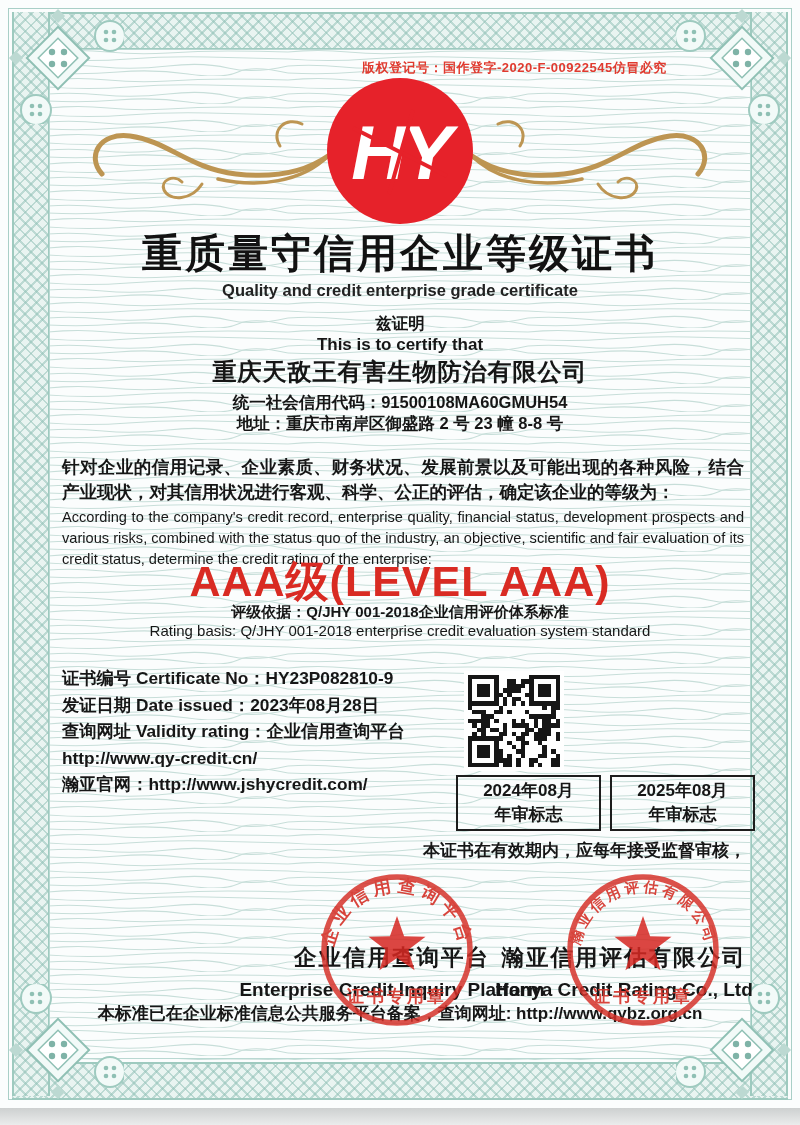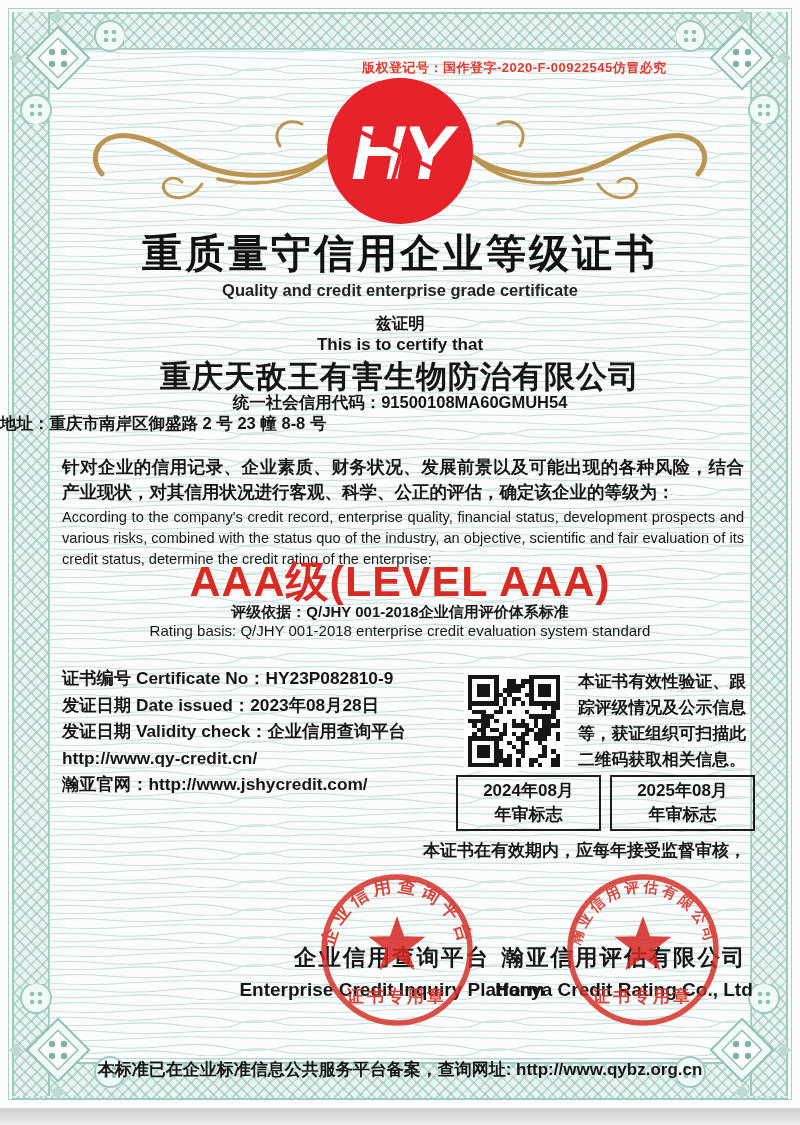--- a/index.html
+++ b/index.html
@@ -34,23 +34,23 @@
 
   .reg-line{left:362px;top:59px;font-size:13px;font-weight:600;color:#e03a2f;letter-spacing:.5px;}
   .logo{left:325px;top:76px;}
   .flourish-l{left:84px;top:112px;}
   .flourish-r{right:84px;top:112px;transform:scaleX(-1);}
 
   .title-cn{left:0;right:0;top:226px;text-align:center;font-size:40px;font-weight:600;letter-spacing:3px;color:#121212;}
   .title-en{left:0;right:0;top:281px;text-align:center;font-size:16.5px;font-weight:600;color:#222;}
   .intro-cn{left:0;right:0;top:313px;text-align:center;font-size:16.5px;font-weight:600;}
   .intro-en{left:0;right:0;top:335px;text-align:center;font-size:17px;font-weight:600;}
-  .company{left:0;right:0;top:356px;text-align:center;font-size:31px;font-weight:700;letter-spacing:1px;}
+  .company{left:0;right:0;top:356px;text-align:center;font-size:24px;font-weight:700;letter-spacing:1px;}
   .code-line{left:0;right:0;top:392px;text-align:center;font-size:16.5px;font-weight:600;}
-  .addr-line{left:0;right:0;top:413px;text-align:left;font-size:16.5px;font-weight:600;}
+  .addr-line{left:0;right:0;top:413px;text-align:center;font-size:16.5px;font-weight:600;}
 
   .para{left:62px;right:56px;top:455px;text-align:justify;}
   .para .cn{font-size:17.5px;line-height:25px;font-weight:600;}
   .para .en{font-size:14.6px;line-height:21px;font-weight:500;margin-top:2px;}
 
   .grade{left:0;right:0;top:553px;text-align:center;font-size:43px;font-weight:800;color:#d92b23;letter-spacing:1px;}
   .basis-cn{left:0;right:0;top:603px;text-align:center;font-size:15px;font-weight:600;}
   .basis-en{left:0;right:0;top:622px;text-align:center;font-size:15px;font-weight:500;}
 
   .details{left:62px;top:665px;width:400px;}
@@ -72,21 +72,21 @@
   .org-cn{font-size:22.5px;font-weight:700;letter-spacing:2px;}
   .org-en{font-size:19px;font-weight:600;margin-top:6px;}
   .seal{position:absolute;z-index:4;opacity:.93;}
   .seal-l{left:306px;top:860px;}
   .seal-r{left:552px;top:860px;}
   .seal text{fill:#d6372e;font-family:"Liberation Sans","DejaVu Sans",sans-serif;}
   .ring-cn-l{font-size:18px;font-weight:700;letter-spacing:5px;}
   .ring-cn-r{font-size:14.5px;font-weight:700;letter-spacing:3.5px;}
   .stamp-label{font-size:17px;font-weight:700;letter-spacing:3px;text-anchor:middle;}
 
-  .filing{left:0;right:0;top:1058px;text-align:center;font-size:17px;font-weight:600;}
+  .filing{left:0;right:0;top:1002px;text-align:center;font-size:17px;font-weight:600;}
 </style>
 </head>
 <body>
 
 <div class="cert">
 
   <svg class="waves" width="704" height="1012">
     <defs>
       <pattern id="wv" width="240" height="28" patternUnits="userSpaceOnUse">
         <g fill="none" stroke="#c7ded9" stroke-width="1.1">
@@ -248,21 +248,21 @@
       <div class="en">According to the company's credit record, enterprise quality, financial status, development prospects and various risks, combined with the status quo of the industry, an objective, scientific and fair evaluation of its credit status, determine the credit rating of the enterprise:</div>
     </div>
 
     <div class="abs grade">AAA级(LEVEL AAA)</div>
     <div class="abs basis-cn">评级依据：Q/JHY 001-2018企业信用评价体系标准</div>
     <div class="abs basis-en">Rating basis: Q/JHY 001-2018 enterprise credit evaluation system standard</div>
 
     <div class="abs details">
       <div class="detail-line"><span>证书编号 Certificate No：</span><span>HY23P082810-9</span></div>
       <div class="detail-line"><span>发证日期 Date issued：</span><span>2023年08月28日</span></div>
-      <div class="detail-line"><span>发证日期 Validity check：</span><span>企业信用查询平台</span></div>
+      <div class="detail-line"><span>查询网址 Validity rating：</span><span>企业信用查询平台</span></div>
       <div class="detail-line"><span></span><span>http://www.qy-credit.cn/</span></div>
       <div class="detail-line"><span>瀚亚官网：</span><span>http://www.jshycredit.com/</span></div>
     </div>
 
     <div class="abs qr">
         <i style="grid-area:1/1"></i>
         <i style="grid-area:1/2"></i>
         <i style="grid-area:1/3"></i>
         <i style="grid-area:1/4"></i>
         <i style="grid-area:1/5"></i>
@@ -484,21 +484,20 @@
         <i style="grid-area:21/6"></i>
         <i style="grid-area:21/7"></i>
         <i style="grid-area:21/9"></i>
         <i style="grid-area:21/10"></i>
         <i style="grid-area:21/12"></i>
         <i style="grid-area:21/15"></i>
         <i style="grid-area:21/17"></i>
         <i style="grid-area:21/20"></i>
         <i style="grid-area:21/21"></i>
       </div>
-    <div class="abs qr-note">本证书有效性验证、跟踪评级情况及公示信息等，获证组织可扫描此二维码获取相关信息。</div>
 
     <div class="abs marks">
       <div class="mark-box">
         <span>2024年08月</span>
         <span>年审标志</span>
       </div>
       <div class="mark-box">
         <span>2025年08月</span>
         <span>年审标志</span>
       </div>

